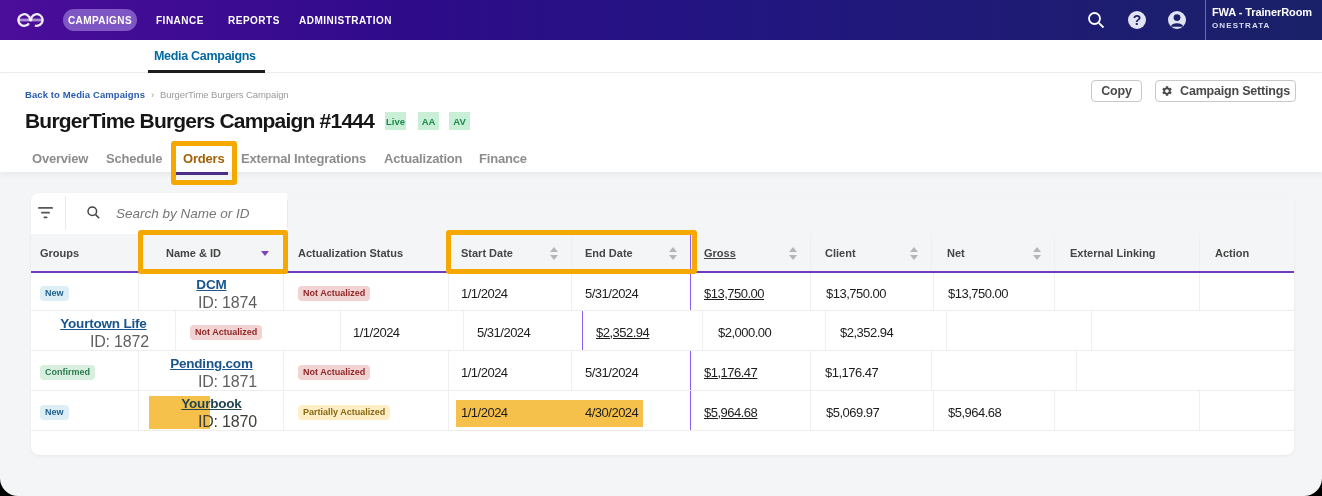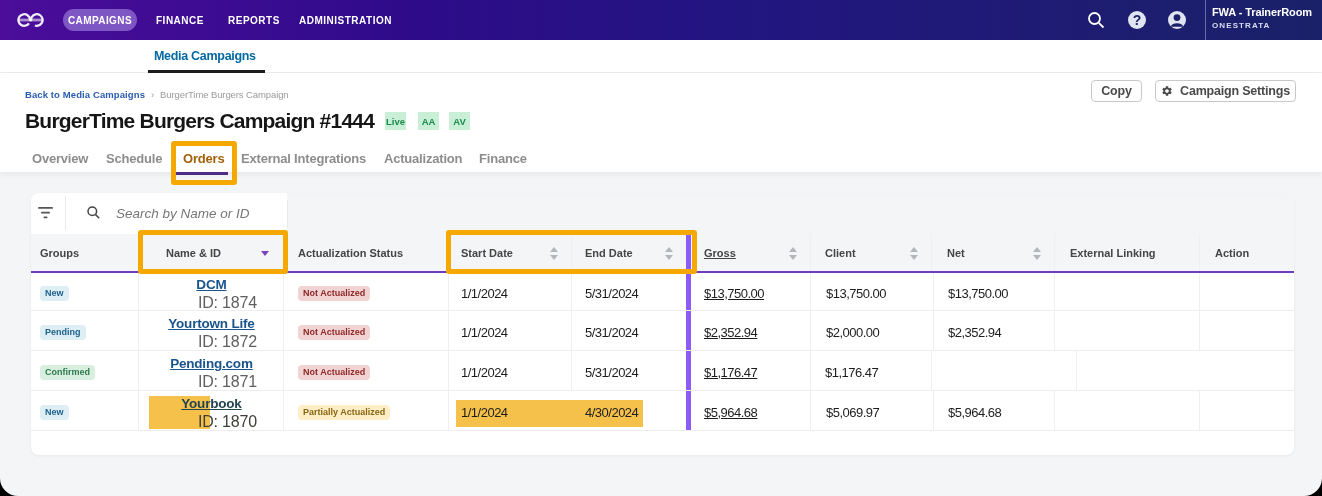--- a/index.html
+++ b/index.html
@@ -81,21 +81,21 @@
 .c5 { width:119px; padding-left:13px; }
 .c6 { width:120px; padding-left:13px;text-decoration:underline; }
 .c7 { width:123px; padding-left:15px; }
 .c8 { width:121px; padding-left:14px; }
 .c9 { width:145px; padding-left:15px; }
 .c10 { flex:1; padding-left:15px; }
 .th.c1, .td.c1 { border-right:1px solid #efefef; }
 .th.c2, .td.c2 { border-right:1px solid #efefef; }
 .th.c3, .td.c3 { border-right:1px solid #efefef; }
 .th.c4, .td.c4 { border-right:1px solid #efefef; }
-.th.c5, .td.c5 { border-right:5px solid #8b5cf6;text-align:right; }
+.th.c5, .td.c5 { border-right:1px solid #8b5cf6;text-align:right; }
 .th.c6, .td.c6 { border-right:1px solid #efefef; }
 .th.c7, .td.c7 { border-right:1px solid #efefef; }
 .th.c8, .td.c8 { border-right:1px solid #efefef; }
 .th.c9, .td.c9 { border-right:1px solid #efefef; }
 .trow.r4 .td.c4 { border-right-color:transparent; }
 .badge { display:inline-flex; align-items:center; height:15px; padding:0 5px; border-radius:4px;
   font-size:9px; font-weight:bold; letter-spacing:0; }
 .b-blue { background:#ddeef5; color:#1e628c; }
 .b-green { background:#d8efdf; color:#2d7a4f; }
 .b-red { background:#f1d3d3; color:#8f2727; }
@@ -233,23 +233,20 @@
         </div>
       <div class="td c4">1/1/2024</div>
       <div class="td c5">5/31/2024</div>
       <div class="td c6">$13,750.00</div>
       <div class="td c7">$13,750.00</div>
       <div class="td c8">$13,750.00</div>
       <div class="td c9"></div>
       <div class="td c10"></div>
     </div>
     <div class="trow">
-      <div class="td c1">
-          <span class="badge b-blue">Pending</span>
-        </div>
       <div class="td c2">
           <div class="namecell"><a>Yourtown Life</a><div class="id">ID: 1872</div></div>
         </div>
       <div class="td c3">
           <span class="badge b-red">Not Actualized</span>
         </div>
       <div class="td c4">1/1/2024</div>
       <div class="td c5">5/31/2024</div>
       <div class="td c6">$2,352.94</div>
       <div class="td c7">$2,000.00</div>

